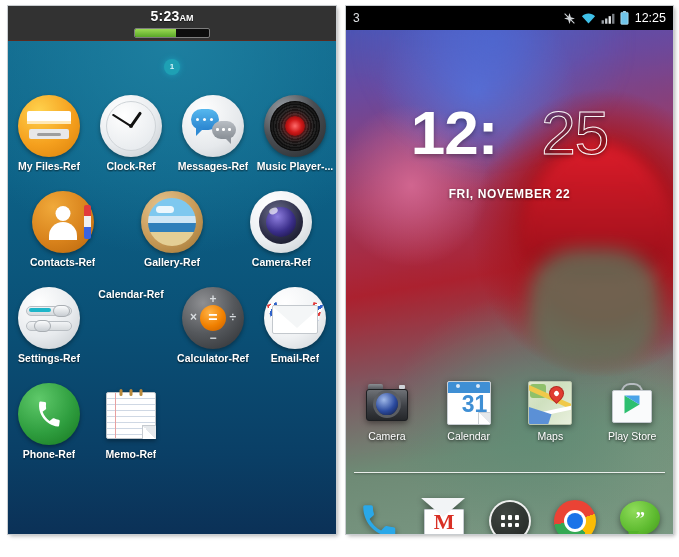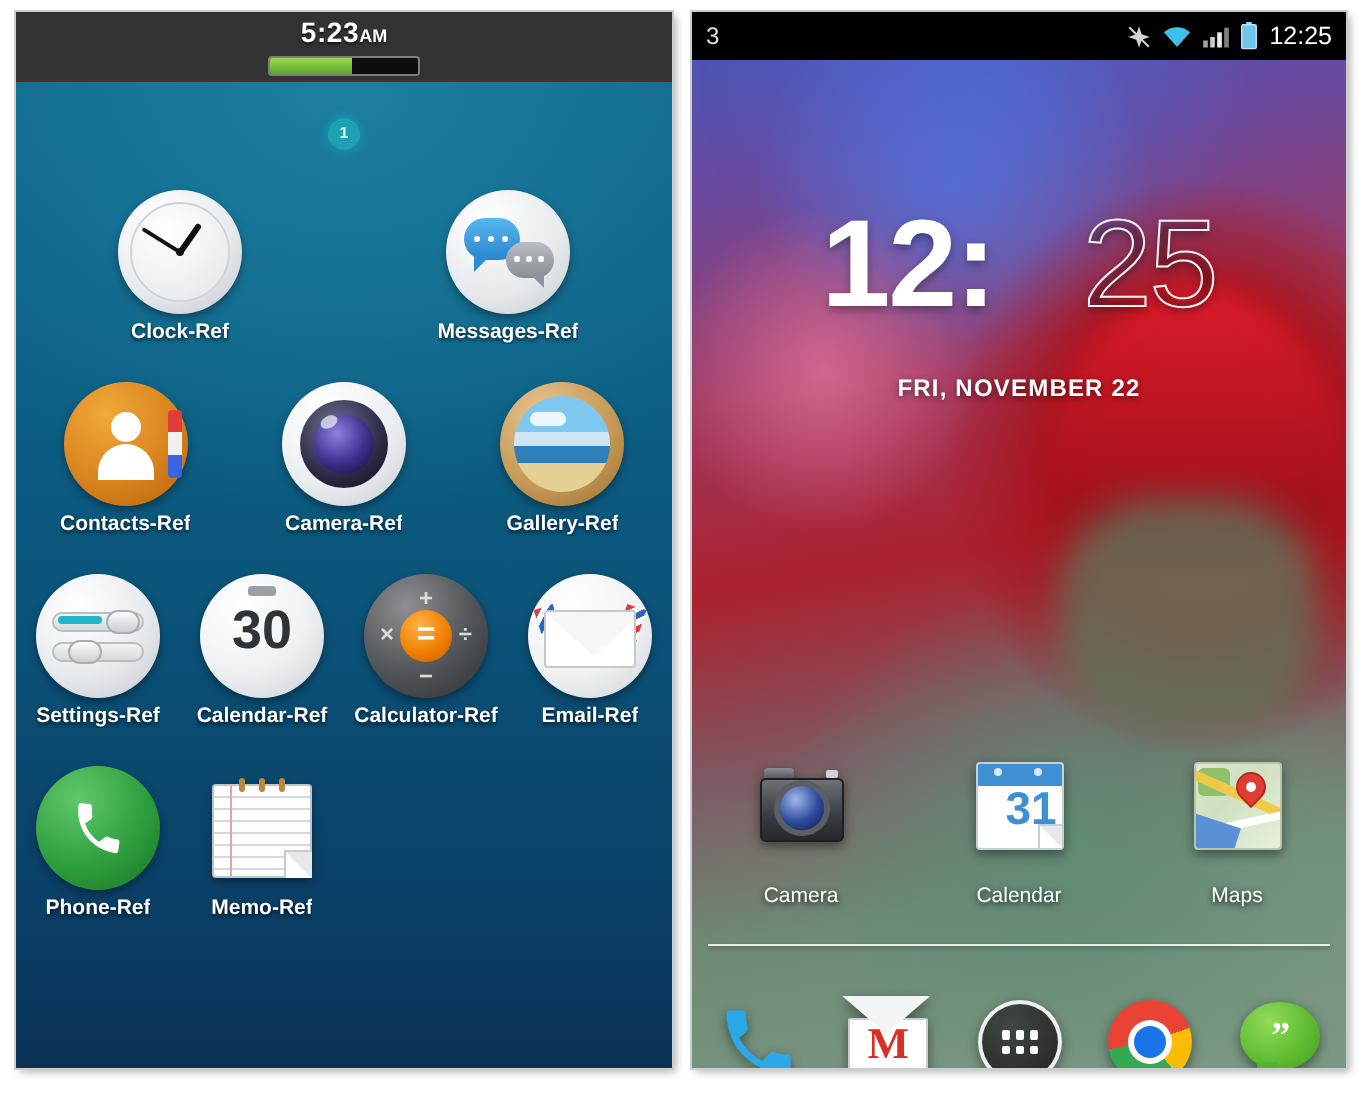--- a/index.html
+++ b/index.html
@@ -216,21 +216,21 @@
   .clockw .big .hh{color:#ffffff;font-weight:bold;}
   .clockw .big .mm{color:rgba(255,255,255,.97);font-weight:300;
       -webkit-text-stroke:1px rgba(255,255,255,.95);color:transparent;margin-left:44px;}
   .clockw .dt{margin-top:22px;color:#ffffff;font-size:12px;font-weight:bold;
       letter-spacing:.6px;text-shadow:0 1px 3px rgba(0,0,0,.5);}
 
   .rowR{position:absolute;left:0;right:0;top:375px;display:flex;}
   .cellR{flex:1;display:flex;flex-direction:column;align-items:center;}
   .icoWrapR{width:44px;height:44px;position:relative;
       filter:drop-shadow(0 2px 3px rgba(0,0,0,.45));}
-  .lblR{margin-top:17px;color:#ffffff;font-size:10.5px;
+  .lblR{margin-top:5px;color:#ffffff;font-size:10.5px;
       text-shadow:0 1px 3px rgba(0,0,0,.85);white-space:nowrap;}
 
   .divider{position:absolute;left:8px;right:8px;top:466px;height:1px;
       background:rgba(255,255,255,.85);box-shadow:0 1px 2px rgba(0,0,0,.35);}
 
   .dock{position:absolute;left:0;right:0;top:486px;height:58px;display:flex;align-items:center;}
   .dockcell{flex:1;display:flex;justify-content:center;align-items:center;}
   .dockIco{width:42px;height:42px;position:relative;
       filter:drop-shadow(0 2px 3px rgba(0,0,0,.45));}
 
@@ -321,20 +321,29 @@
 
     <div class="wallL">
 
       <div class="pageDot">1</div>
 
       <div class="gridL">
 
         <div class="rowL">
           <div class="cellL">
             <div class="icoWrapL">
+              <div class="ic ic-myfiles">
+                  <div class="fd"></div>
+                  <div class="fb"></div>
+                </div>
+            </div>
+            <div class="lblL">My Files-Ref</div>
+          </div>
+          <div class="cellL">
+            <div class="icoWrapL">
               <div class="ic ic-clock">
                   <div class="face"></div>
                   <div class="hh"></div>
                   <div class="mh"></div>
                   <div class="pin"></div>
                 </div>
             </div>
             <div class="lblL">Clock-Ref</div>
           </div>
           <div class="cellL">
@@ -343,74 +352,77 @@
                   <div class="b1">
                     <i></i>
                   </div>
                   <div class="b2">
                     <i></i>
                   </div>
                 </div>
             </div>
             <div class="lblL">Messages-Ref</div>
           </div>
+          <div class="cellL">
+            <div class="icoWrapL">
+              <div class="ic ic-music">
+                  <div class="disc"></div>
+                  <div class="cen"></div>
+                </div>
+            </div>
+            <div class="lblL">Music Player-...</div>
+          </div>
         </div>
 
         <div class="rowL">
           <div class="cellL">
             <div class="icoWrapL">
               <div class="ic ic-contacts">
                   <div class="hd"></div>
                   <div class="bd"></div>
                   <div class="tab"></div>
                 </div>
             </div>
             <div class="lblL">Contacts-Ref</div>
           </div>
           <div class="cellL">
             <div class="icoWrapL">
+              <div class="ic ic-gallery">
+                  <div class="ph"></div>
+                </div>
+            </div>
+            <div class="lblL">Gallery-Ref</div>
+          </div>
+          <div class="cellL">
+            <div class="icoWrapL">
               <div class="ic ic-camera">
                   <div class="ring"></div>
                   <div class="glass"></div>
                   <div class="gl"></div>
                 </div>
             </div>
             <div class="lblL">Camera-Ref</div>
-          </div>
-          <div class="cellL">
-            <div class="icoWrapL">
-              <div class="ic ic-gallery">
-                  <div class="ph"></div>
-                </div>
-            </div>
-            <div class="lblL">Gallery-Ref</div>
           </div>
         </div>
 
         <div class="rowL">
           <div class="cellL">
             <div class="icoWrapL">
               <div class="ic ic-settings">
                   <div class="sl s1">
                     <i></i>
                   </div>
                   <div class="sl s2">
                     <i></i>
                   </div>
                 </div>
             </div>
             <div class="lblL">Settings-Ref</div>
           </div>
           <div class="cellL">
-            <div class="icoWrapL">
-              <div class="ic ic-cal">
-                <div class="clip"></div>
-                <div class="num">30</div>
-              </div>
-            </div>
             <div class="lblL">Calendar-Ref</div>
           </div>
           <div class="cellL">
             <div class="icoWrapL">
               <div class="ic ic-calc">
                 <span class="op p">+</span>
                   <span class="op m">−</span>
                 <span class="op x">×</span>
                   <span class="op d">÷</span>
                 <div class="eq">=</div>
@@ -532,20 +544,30 @@
           <div class="r-maps">
               <div class="grn"></div>
               <div class="rd1"></div>
               <div class="rd2"></div>
               <div class="wtr"></div>
               <div class="pin"></div>
             </div>
         </div>
         <div class="lblR">Maps</div>
       </div>
+      <div class="cellR">
+        <div class="icoWrapR">
+          <div class="r-play">
+              <div class="hdl"></div>
+              <div class="bag"></div>
+              <div class="tri"></div>
+            </div>
+        </div>
+        <div class="lblR">Play Store</div>
+      </div>
     </div>
 
     <div class="divider"></div>
 
     <div class="dock">
       <div class="dockcell">
         <div class="dockIco">
           <svg viewBox="0 0 24 24" width="42" height="42">
             <path fill="#2aa8e8" d="M6.6 10.8c1.4 2.8 3.8 5.2 6.6 6.6l2.2-2.2c.3-.3.7-.4 1.1-.3 1.2.4 2.5.6 3.8.6.6 0 1 .4 1 1V20c0 .6-.4 1-1 1C10.6 21 3 13.4 3 4c0-.6.4-1 1-1h3.5c.6 0 1 .4 1 1 0 1.3.2 2.6.6 3.8.1.4 0 .8-.3 1.1l-2.2 2z"></path>
           </svg>

